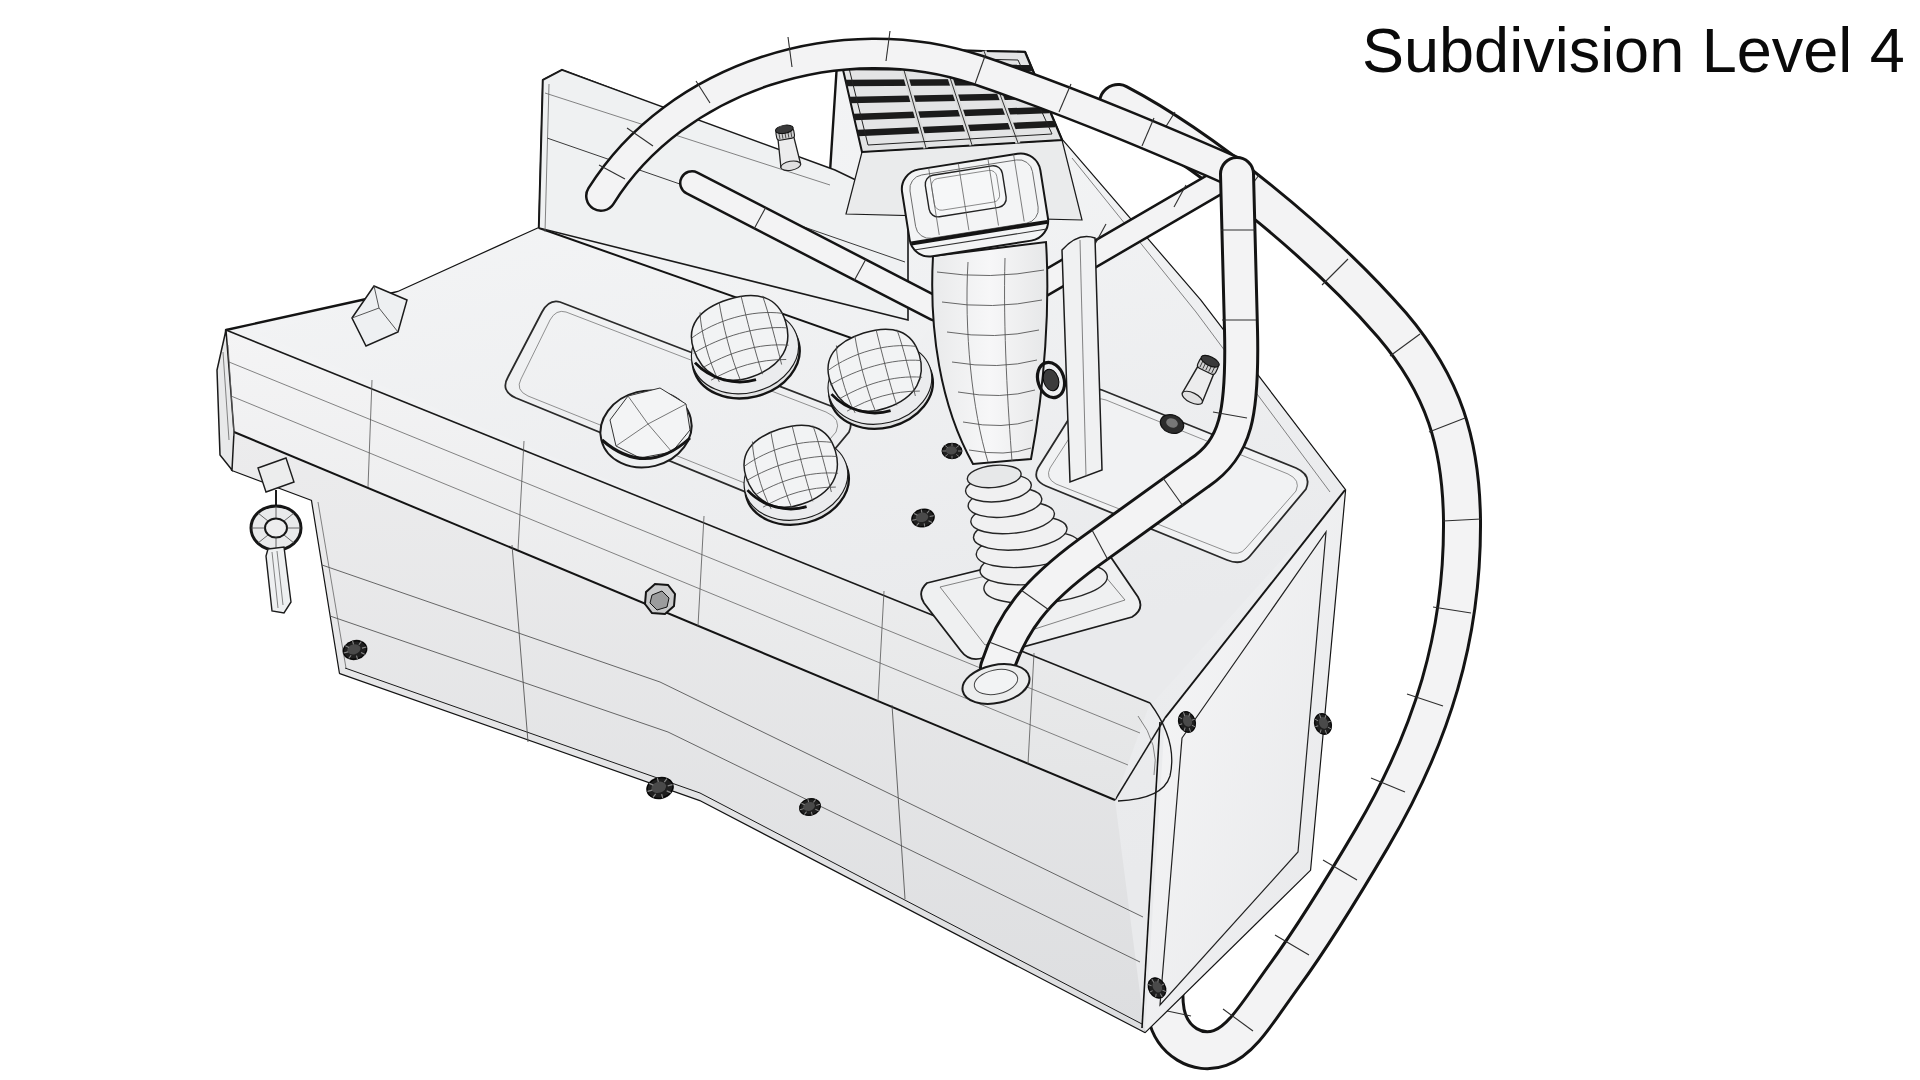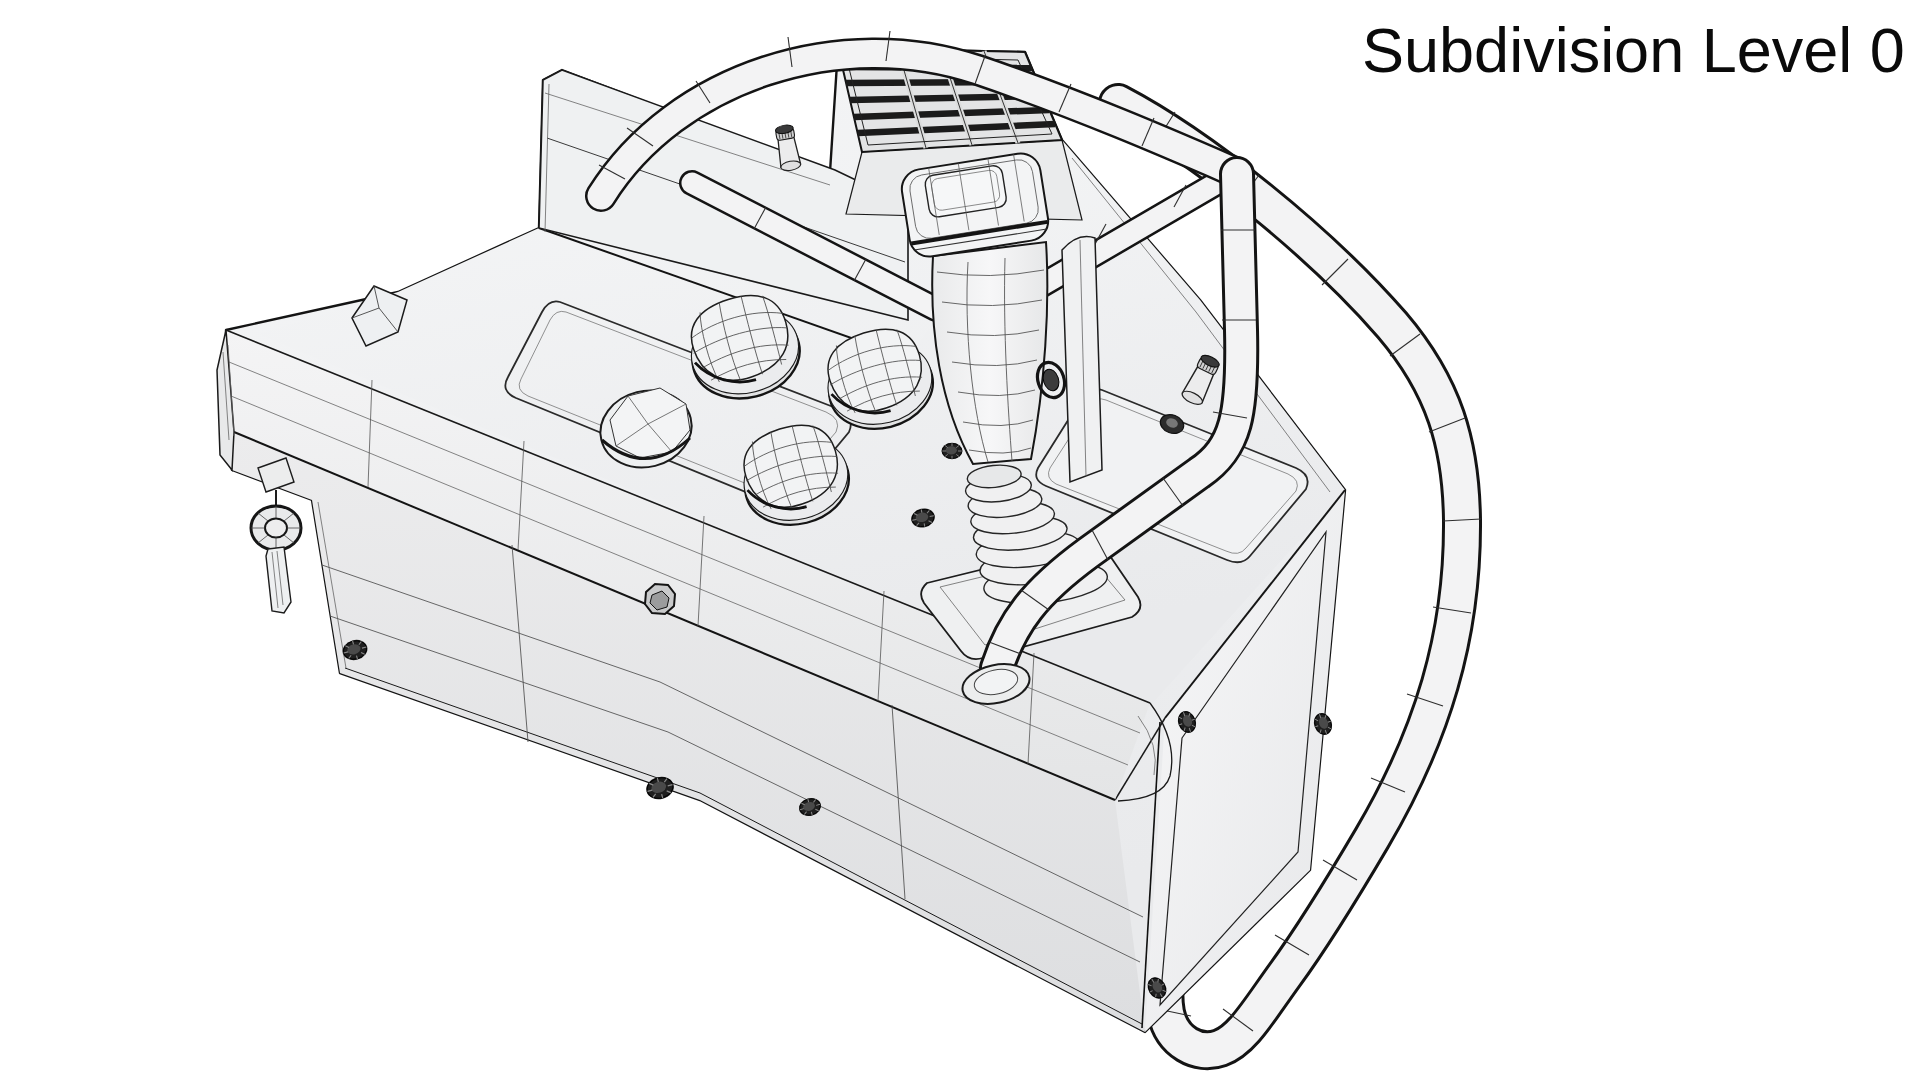--- a/index.html
+++ b/index.html
@@ -375,14 +375,14 @@
         <use href="#scr" transform="translate(1187,722) rotate(70) scale(0.8)"></use>
       </g>
 <g>
         <use href="#scr" transform="translate(1323,724) rotate(70) scale(0.8)"></use>
       </g>
 <g>
         <use href="#scr" transform="translate(1157,988) rotate(60) scale(0.8)"></use>
       </g>
 </svg>
 
-<div id="caption">Subdivision Level 0</div>
+<div id="caption">Subdivision Level 4</div>
 </div>
 
 </body></html>

